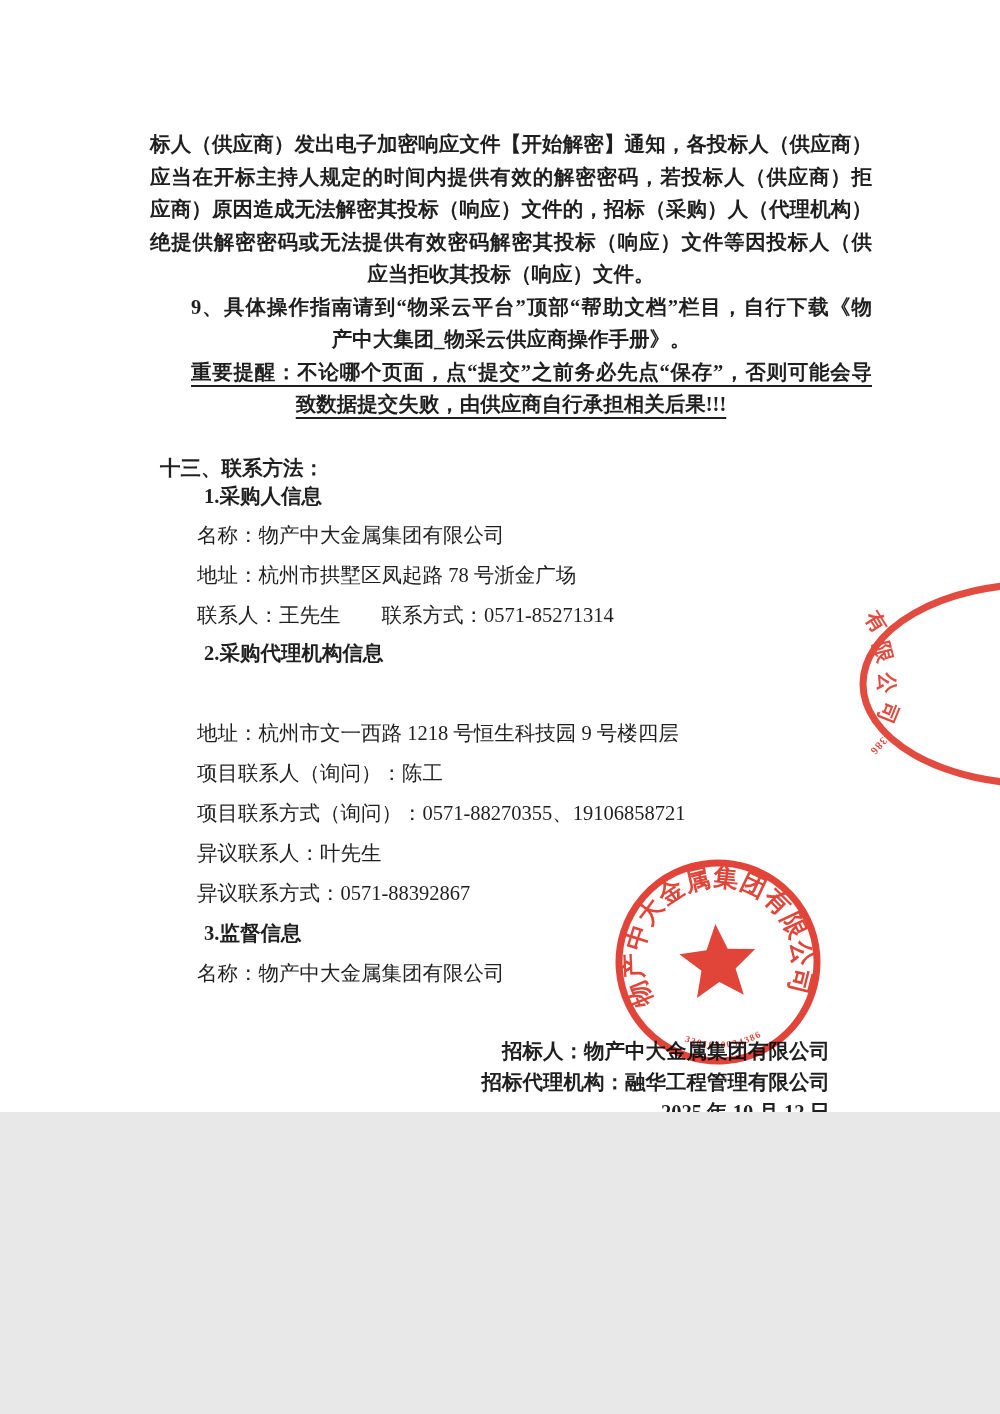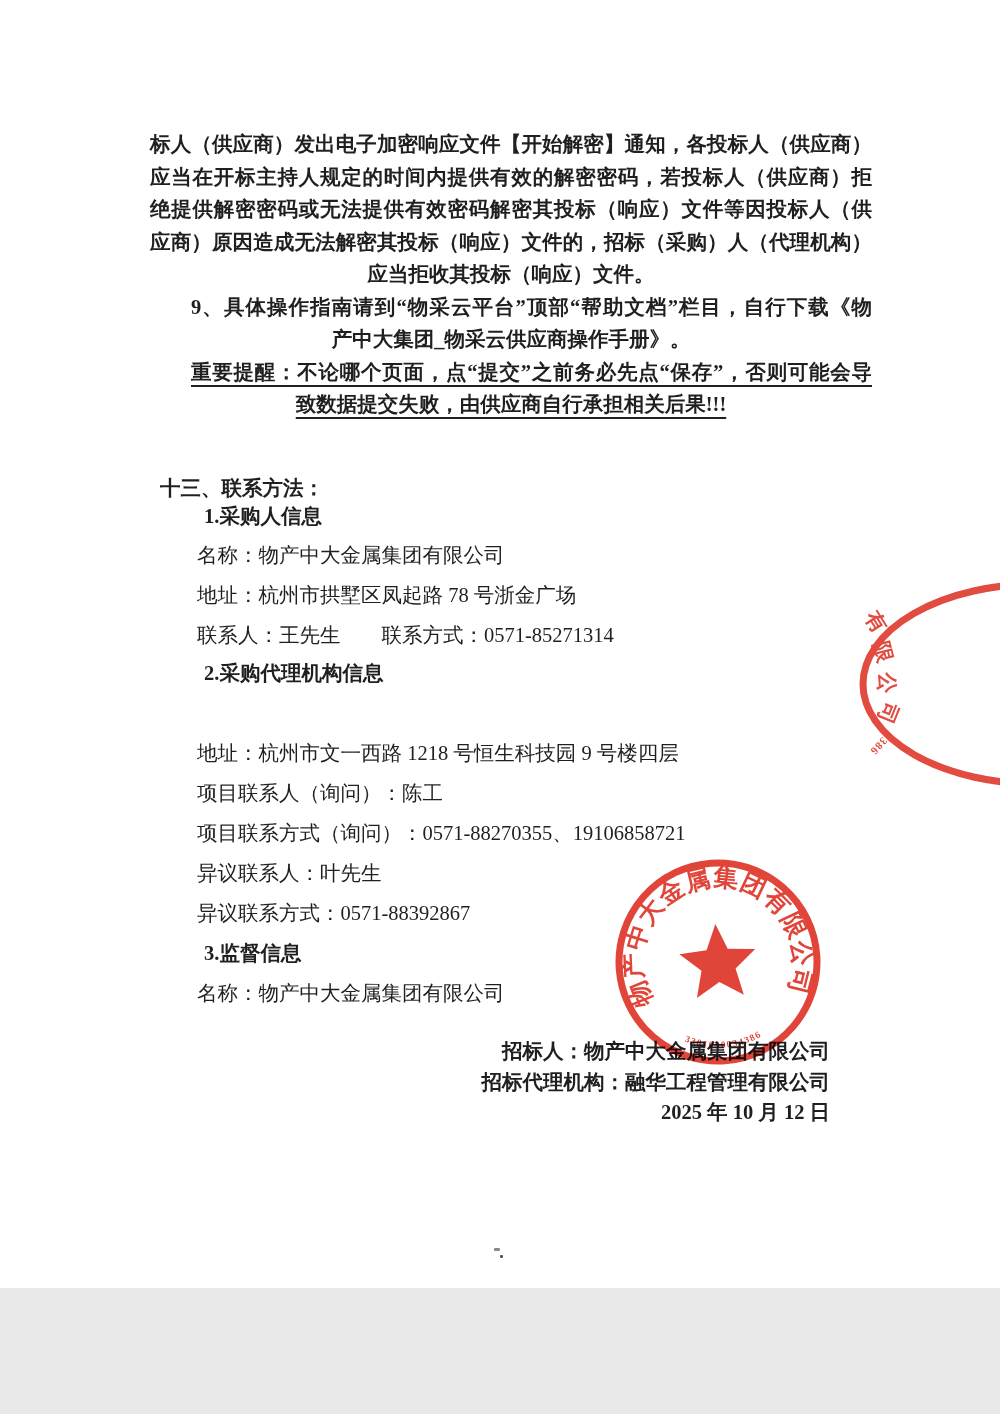--- a/index.html
+++ b/index.html
@@ -1,33 +1,33 @@
 <!DOCTYPE html>
 <html><head>
 <meta charset="utf-8">
 <style>
   html,body { margin:0; padding:0; background:#e8e8e8; }
   .page {
-    position:relative; width:1000px; height:1288px; margin:0 auto;
+    position:relative; width:1000px; height:1112px; margin:0 auto;
     background:#ffffff; overflow:hidden;
     font-family:"Liberation Serif", serif;
     color:#1f1f1f;
   }
   
   .block-top {
     position:absolute; left:150px; top:128px; width:722px;
     font-size:20.5px; line-height:32.5px; font-weight:700;
   }
   .jline { text-align:justify; text-align-last:justify; }
   .lline { text-align:center; }
   .ind2 { text-indent:2em; }
   .uline { text-decoration:underline; text-underline-offset:6px; text-decoration-thickness:1.8px; }
 
   
-  .cline { position:absolute; left:197px; font-size:20.5px; white-space:nowrap; font-weight:400;margin-top:20px; }
+  .cline { position:absolute; left:197px; font-size:20.5px; white-space:nowrap; font-weight:400; }
   .cline.hdr { font-weight:700; left:204px; }
   .cline.sec { font-weight:700; left:160px; }
 
   
   .sig {
     position:absolute; right:170px; top:1036px; text-align:right;
     font-size:20.5px; font-weight:700; line-height:30.5px; white-space:nowrap;
   }
 
   
@@ -49,22 +49,22 @@
   .speck2 { position:absolute; left:500px; top:1255px; width:3px; height:3px; background:#555; border-radius:1px; }
 </style>
 </head>
 <body>
 
 <div class="page">
 
   <div class="block-top">
     <div class="jline">标人（供应商）发出电子加密响应文件【开始解密】通知，各投标人（供应商）</div>
     <div class="jline">应当在开标主持人规定的时间内提供有效的解密密码，若投标人（供应商）拒</div>
+    <div class="jline">应商）原因造成无法解密其投标（响应）文件的，招标（采购）人（代理机构）</div>
     <div class="jline">绝提供解密密码或无法提供有效密码解密其投标（响应）文件等因投标人（供</div>
-    <div class="jline">应商）原因造成无法解密其投标（响应）文件的，招标（采购）人（代理机构）</div>
     <div class="lline">应当拒收其投标（响应）文件。</div>
     <div class="jline ind2">9、具体操作指南请到“物采云平台”顶部“帮助文档”栏目，自行下载《物</div>
     <div class="lline">产中大集团_物采云供应商操作手册》。</div>
     <div class="jline ind2 uline">重要提醒：不论哪个页面，点“提交”之前务必先点“保存”，否则可能会导</div>
     <div class="lline uline">致数据提交失败，由供应商自行承担相关后果!!!</div>
   </div>
 
   <div class="cline sec" style="top:454px">十三、联系方法：</div>
 
   <div class="cline hdr" style="top:482px">1.采购人信息</div>

